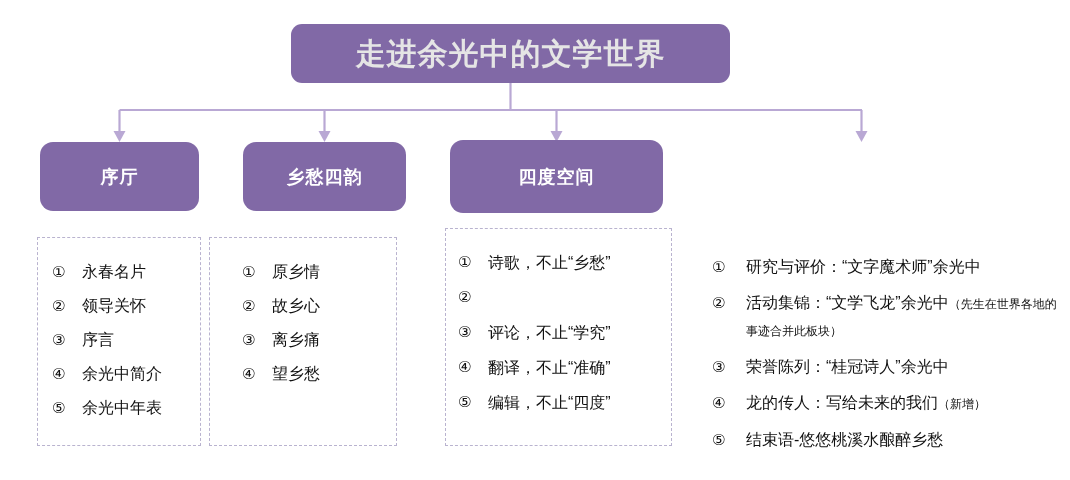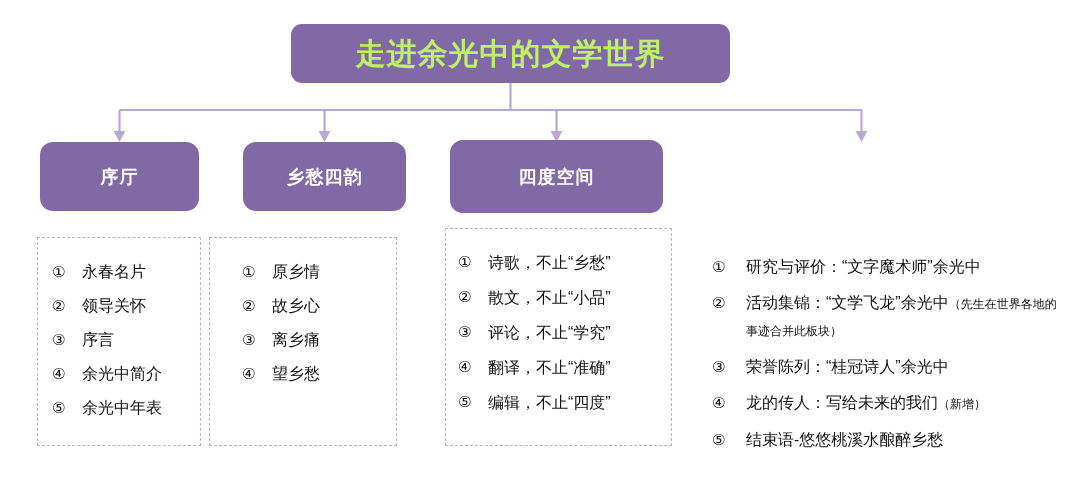--- a/index.html
+++ b/index.html
@@ -35,21 +35,21 @@
     top: 24px;
     width: 439px;
     height: 59px;
     background: #8169A6;
     border-radius: 11px;
     display: flex;
     align-items: center;
     justify-content: center;
   }
   .title-text {
-    color: #bef264;
+    color: #e5e5e5;
     font-size: 30px;
     font-weight: bold;
     letter-spacing: 1px;
     line-height: 1;
     white-space: nowrap;
   }
 
   
   .cat-box {
     position: absolute;
@@ -203,21 +203,20 @@
   </div>
 
   <div class="list-panel boxed col-c" style="left:445px; top:228px; width:227px; height:218px;">
     <ul class="list-items">
       <li class="list-item">
         <span class="item-num">①</span>
         <span class="item-text">诗歌，不止“乡愁”</span>
       </li>
       <li class="list-item">
         <span class="item-num">②</span>
-        <span class="item-text">散文，不止“小品”</span>
       </li>
       <li class="list-item">
         <span class="item-num">③</span>
         <span class="item-text">评论，不止“学究”</span>
       </li>
       <li class="list-item">
         <span class="item-num">④</span>
         <span class="item-text">翻译，不止“准确”</span>
       </li>
       <li class="list-item">

